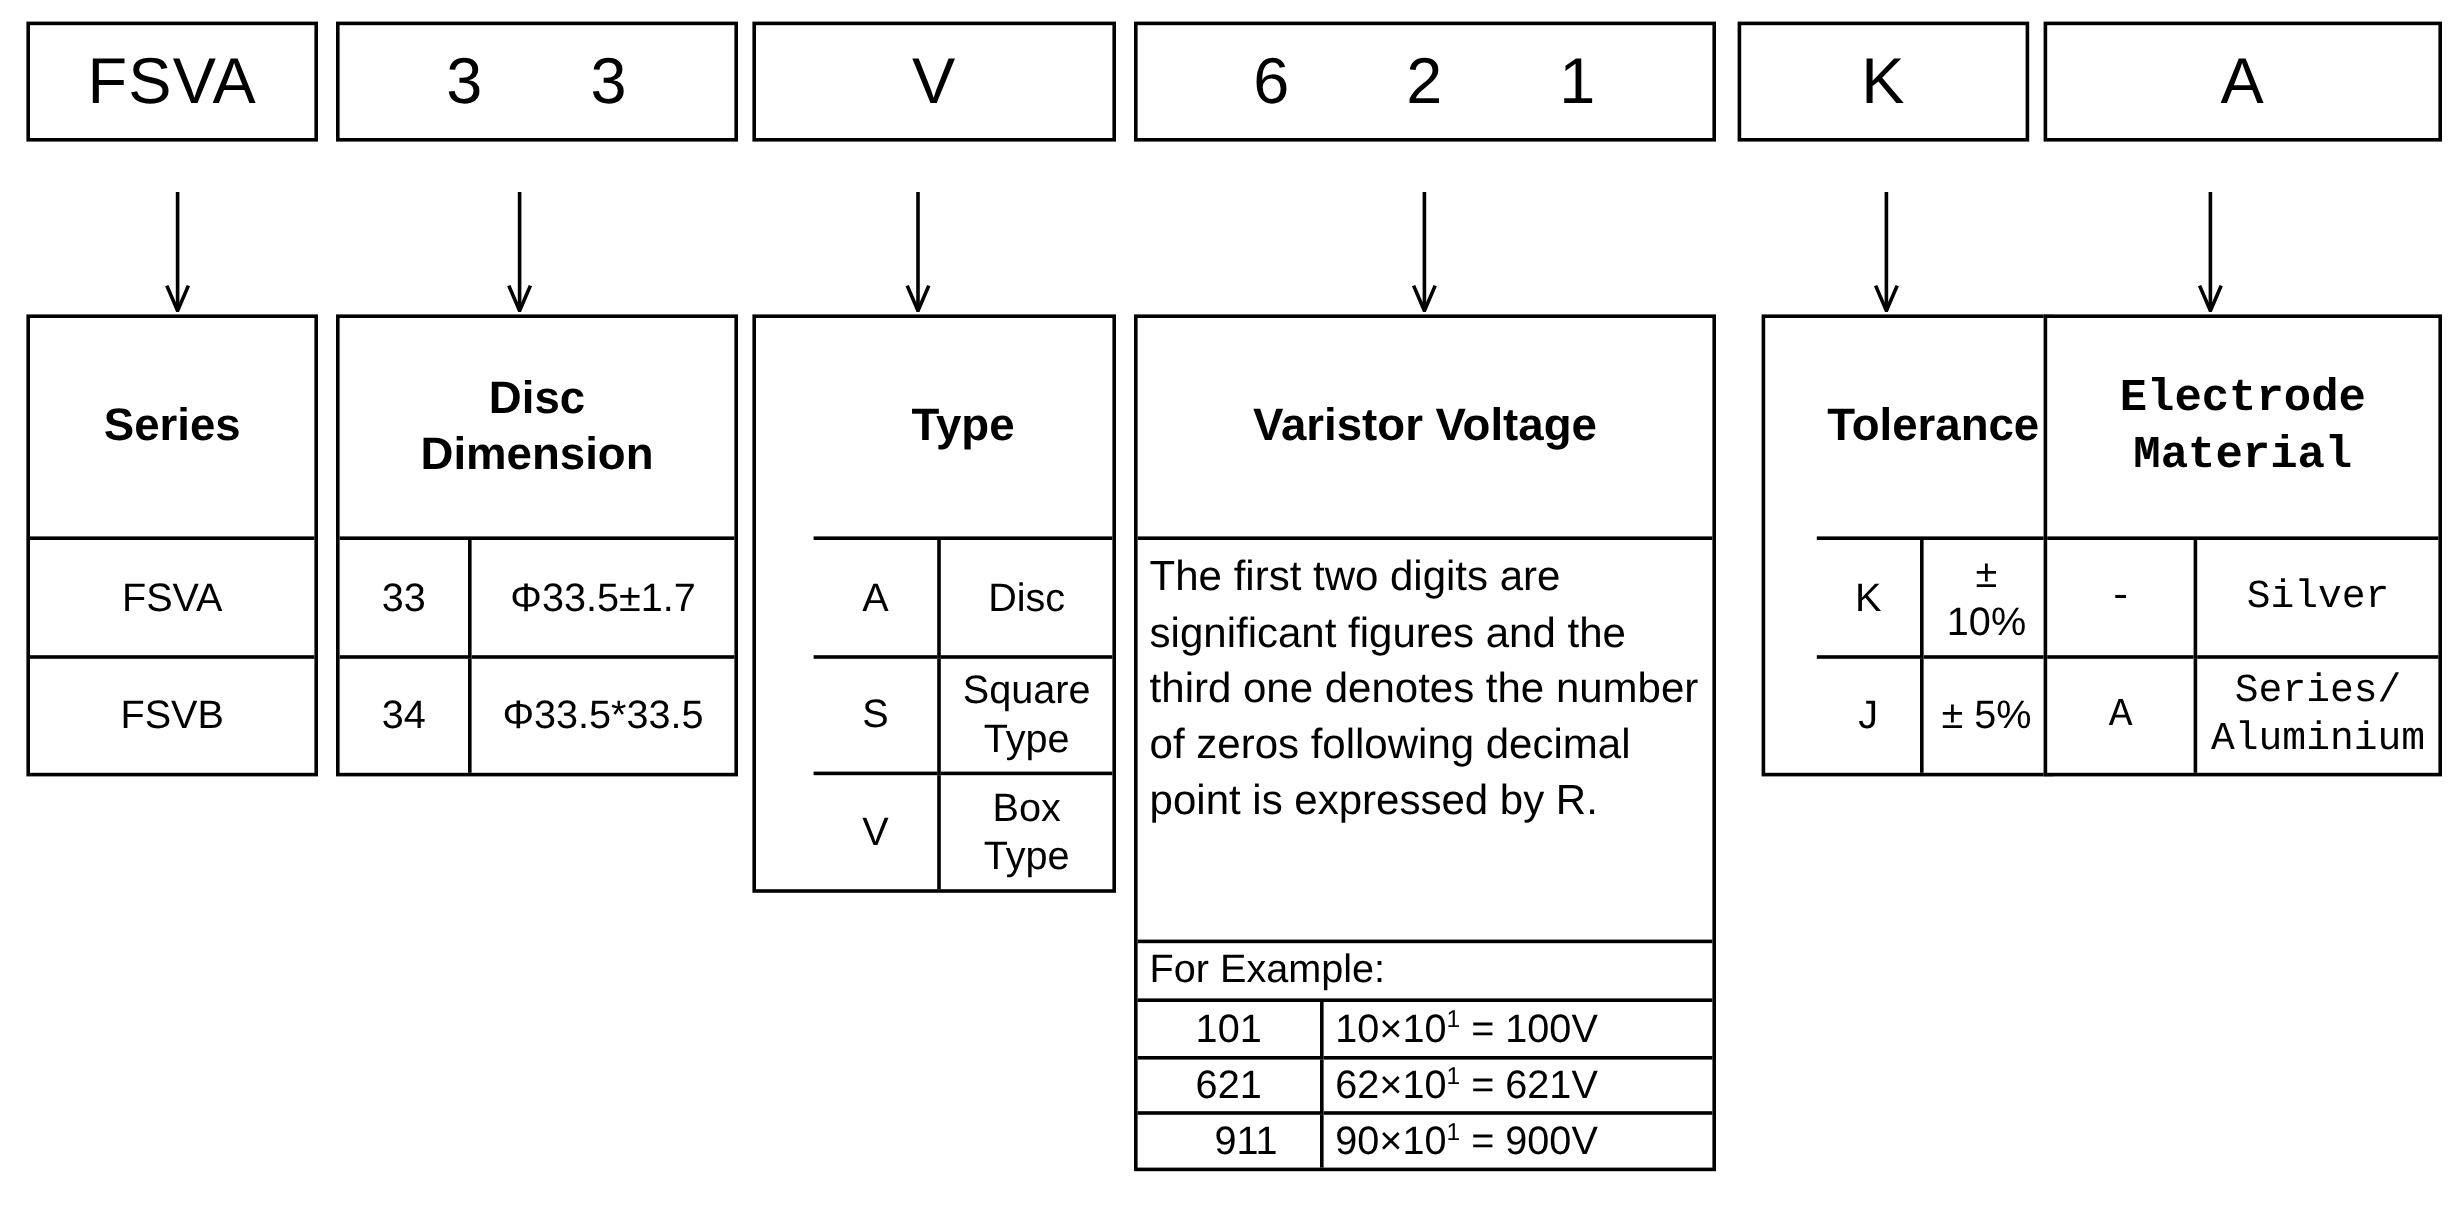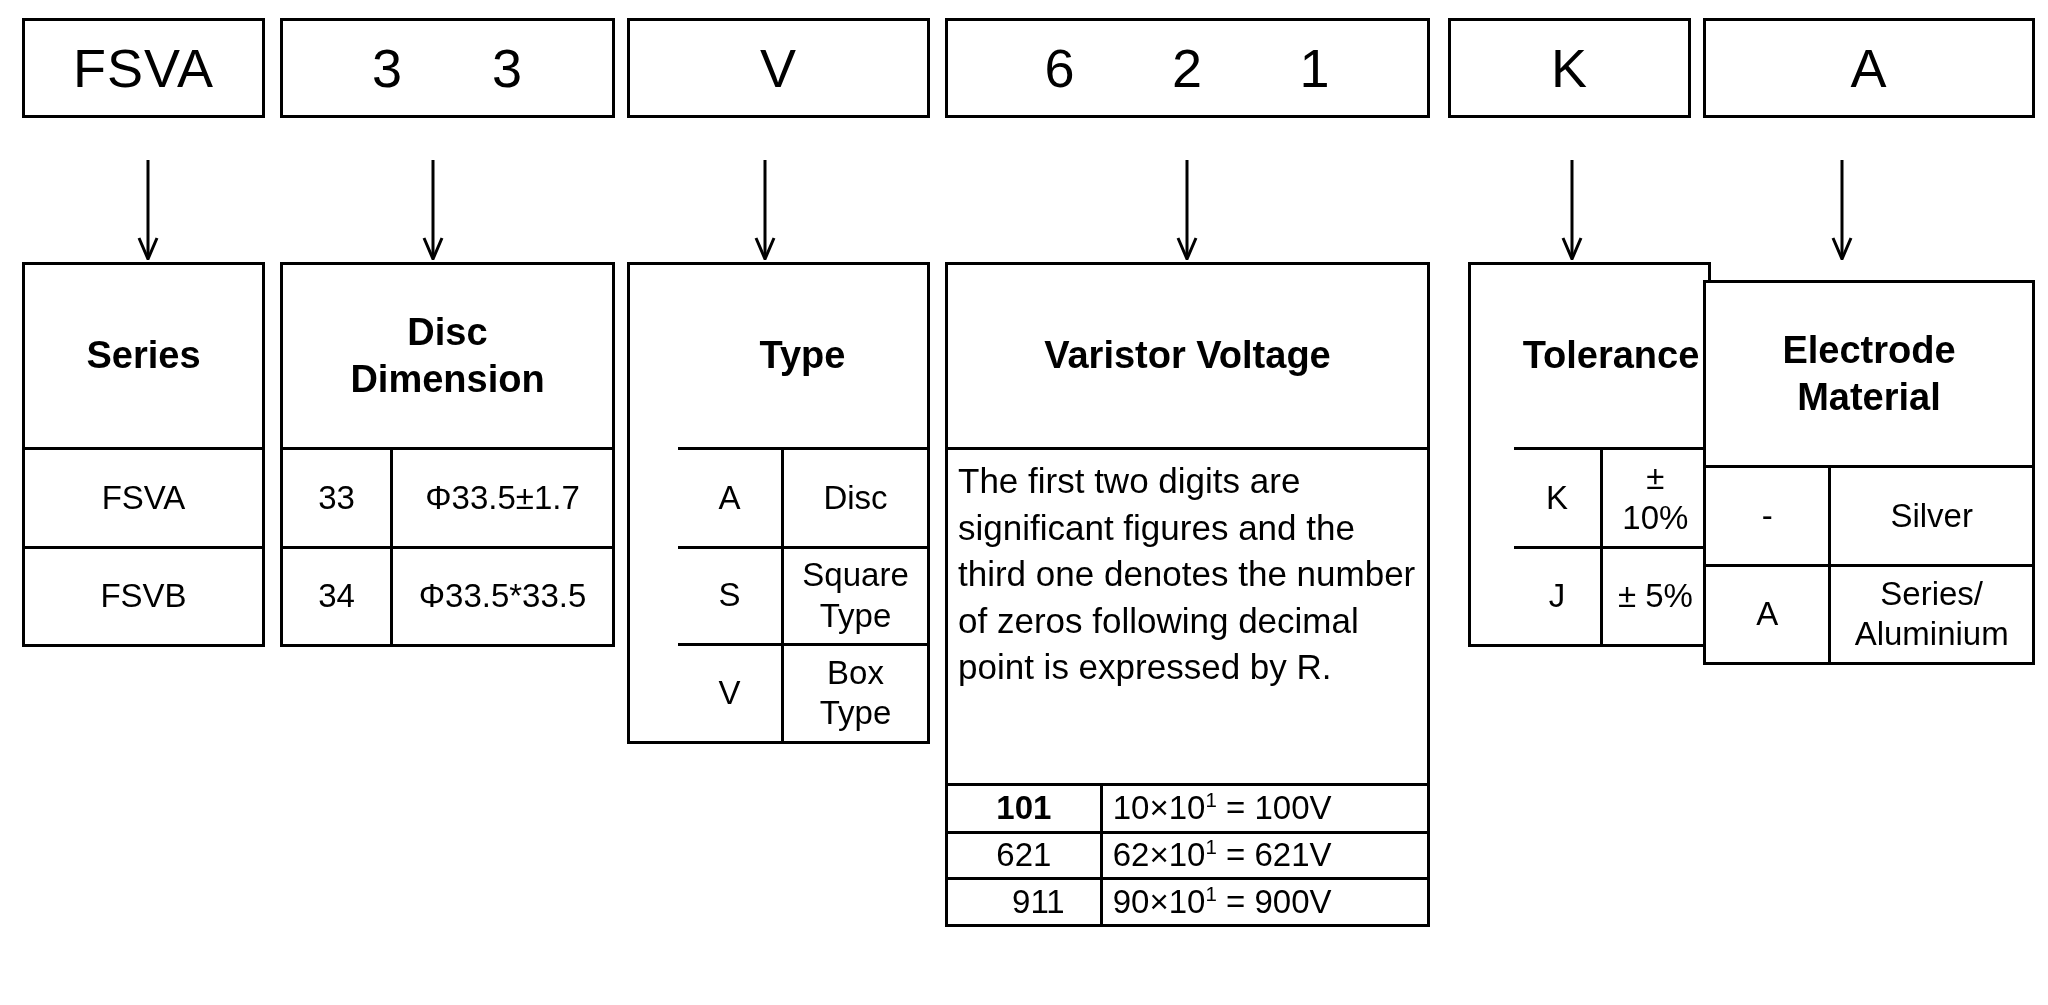--- a/index.html
+++ b/index.html
@@ -272,24 +272,25 @@
         <td style="height:97px;">V</td>
         <td class="small-cell">Box Type</td>
       </tr>
     </tbody>
       </table>
   </div>
 
   <div class="col" style="left:945px; top:262px; width:485px;">
     <div class="col-header" style="height:185px;">Varistor Voltage</div>
     <div class="vv-desc" style="height:336px;">The first two digits are significant figures and the third one denotes the number of zeros following decimal point is expressed by R.</div>
+    <div class="vv-example-label" style="height:49px;">For Example:</div>
     <table class="vv-table">
       <tbody>
           <tr>
-        <td style="width:32%; height:46px;font-weight:bold;">101</td>
+        <td style="width:32%; height:46px;">101</td>
         <td class="calc" style="width:68%;"><span>10×10</span><sup>1</sup><span> = 100V</span></td>
       </tr>
       <tr>
         <td style="height:46px;">621</td>
         <td class="calc"><span>62×10</span><sup>1</sup><span> = 621V</span></td>
       </tr>
       <tr>
         <td style="height:46px;padding-left:33px;">911</td>
         <td class="calc"><span>90×10</span><sup>1</sup><span> = 900V</span></td>
       </tr>
@@ -306,21 +307,21 @@
         <td class="small-cell" style="width:55%;">± 10%</td>
       </tr>
       <tr>
         <td style="height:97px;">J</td>
         <td class="small-cell">± 5%</td>
       </tr>
     </tbody>
       </table>
   </div>
 
-  <div class="col" style="left:1703px; top:280px; width:332px;">
+  <div class="col" style="left:1703px; top:262px; width:332px;font-family:Liberation Mono, monospace;">
     <div class="col-header" style="height:185px;">
       <div>
         <div>Electrode</div>
         <div>Material</div>
       </div>
     </div>
     <table class="subtable">
       <tbody>
           <tr>
         <td style="width:38%; height:97px;">-</td>

